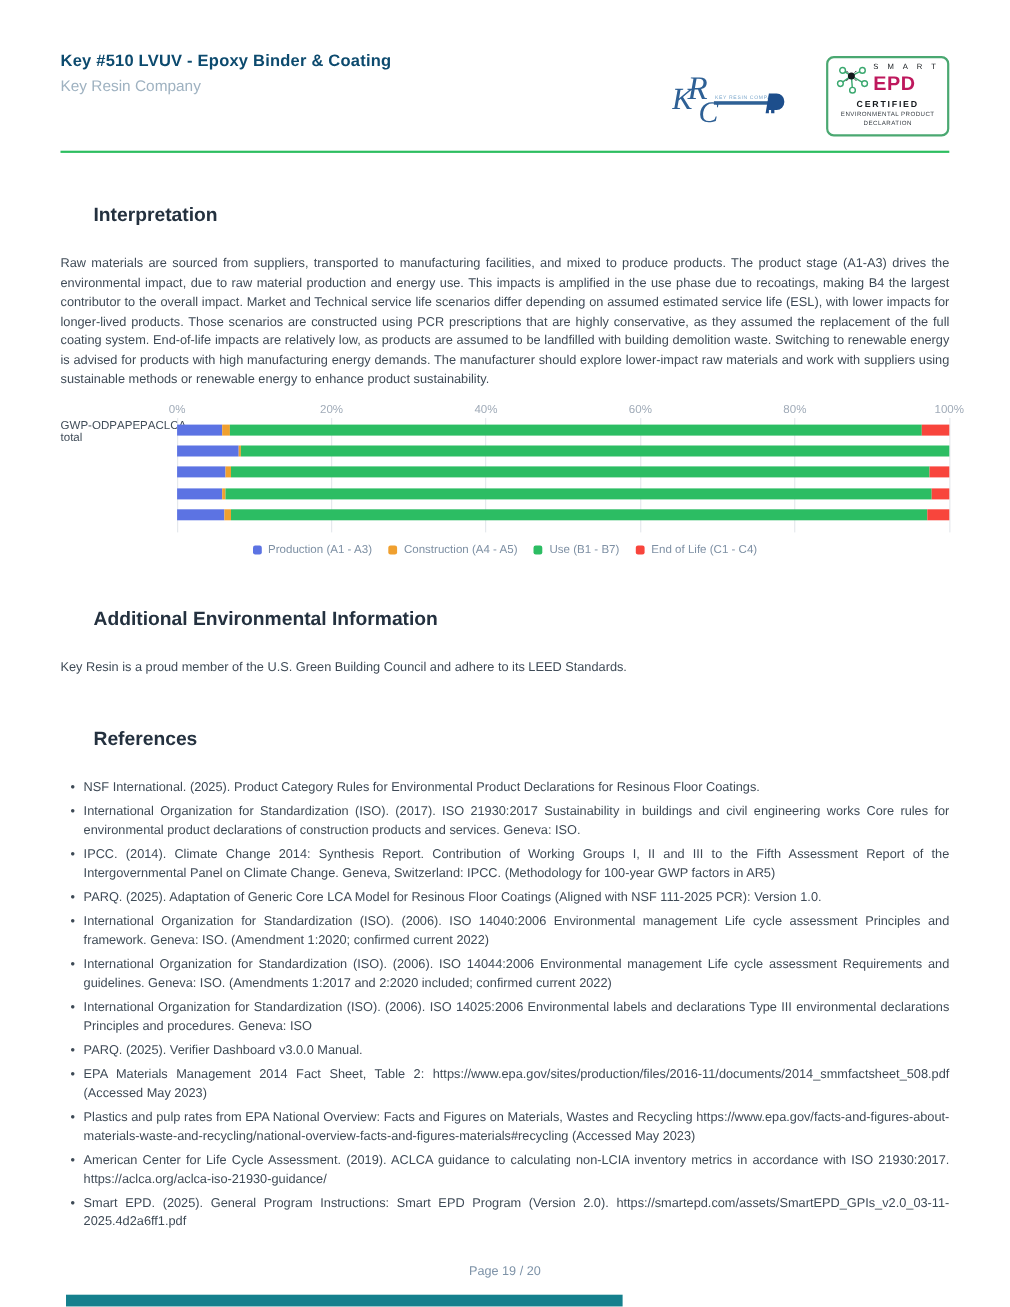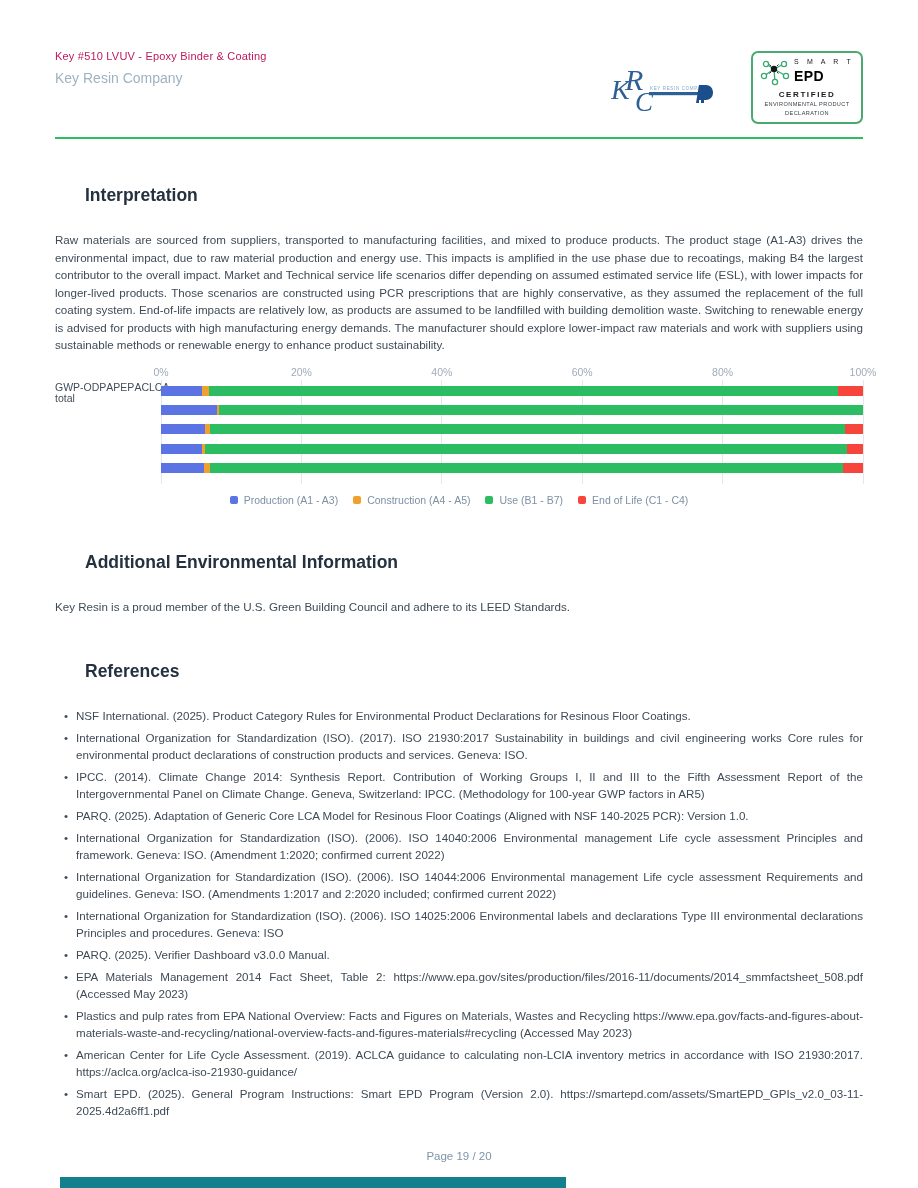--- a/index.html
+++ b/index.html
@@ -2,29 +2,29 @@
 <html><head>
 <meta charset="utf-8">
 <style>
   html,body{margin:0;padding:0;background:#ffffff;}
   .page{
     position:relative;width:918px;height:1188px;background:#ffffff;overflow:hidden;
     font-family:"Liberation Sans",sans-serif;color:#3e4a56;margin:0 auto;
   }
   
   .header{display:flex;justify-content:space-between;align-items:flex-start;padding:47px 55px 0 55px;}
-  .doc-title{font-size:11px;font-weight:normal;color:#be185d;letter-spacing:.2px;line-height:18px;}
+  .doc-title{font-size:15px;font-weight:bold;color:#0c4a6e;letter-spacing:.2px;line-height:18px;}
   .doc-subtitle{font-size:14px;color:#9fb2c1;margin-top:4px;line-height:18px;}
   .logos{display:flex;align-items:center;gap:36px;margin-top:4px;}
   
   .epd-badge{border:2px solid #4aa871;border-radius:7px;background:#fff;width:96px;padding:5px 6px 5px 6px;text-align:center;}
   .epd-top{display:flex;align-items:center;justify-content:center;gap:4px;}
   .epd-words{text-align:left;}
   .epd-smart{font-size:7px;letter-spacing:3.2px;color:#15191d;line-height:8px;}
-  .epd-epd{font-size:14px;font-weight:bold;color:#000000;line-height:21px;letter-spacing:.5px;}
+  .epd-epd{font-size:18px;font-weight:bold;color:#be185d;line-height:21px;letter-spacing:.5px;}
   .epd-certified{font-size:8px;font-weight:bold;letter-spacing:1.6px;color:#15191d;margin-top:3px;}
   .epd-sub{font-size:5.6px;color:#3a4047;letter-spacing:.4px;line-height:7px;margin-top:2px;}
   
   .divider{height:2px;background:#2dbe60;margin:13px 55px 0 55px;}
   
   .section-heading{font-size:17.5px;font-weight:bold;color:#24313f;margin:45px 55px 0 85px;line-height:22px;}
   .body-text{margin:25px 55px 0 55px;font-size:11.6px;line-height:17.5px;color:#3e4a56;text-align:justify;}
   
   .chart{position:relative;margin:12px 55px 0 55px;padding-left:106px;}
   .cat-labels{position:absolute;left:0;top:16px;width:106px;height:96px;display:flex;justify-content:space-around;}
@@ -189,21 +189,21 @@
   </div>
 
   <h2 class="section-heading">Additional Environmental Information</h2>
   <p class="body-text">Key Resin is a proud member of the U.S. Green Building Council and adhere to its LEED Standards.</p>
 
   <h2 class="section-heading">References</h2>
   <ul class="ref-list">
       <li class="ref-item">NSF International. (2025). Product Category Rules for Environmental Product Declarations for Resinous Floor Coatings.</li>
       <li class="ref-item">International Organization for Standardization (ISO). (2017). ISO 21930:2017  Sustainability in buildings and civil engineering works  Core rules for environmental product declarations of construction products and services. Geneva: ISO.</li>
       <li class="ref-item">IPCC. (2014). Climate Change 2014: Synthesis Report. Contribution of Working Groups I, II and III to the Fifth Assessment Report of the Intergovernmental Panel on Climate Change. Geneva, Switzerland: IPCC. (Methodology for 100-year GWP factors in AR5)</li>
-      <li class="ref-item">PARQ. (2025). Adaptation of Generic Core LCA Model for Resinous Floor Coatings (Aligned with NSF 140-2025 PCR): Version 1.0.</li>
+      <li class="ref-item">PARQ. (2025). Adaptation of Generic Core LCA Model for Resinous Floor Coatings (Aligned with NSF 111-2025 PCR): Version 1.0.</li>
       <li class="ref-item">International Organization for Standardization (ISO). (2006). ISO 14040:2006  Environmental management  Life cycle assessment  Principles and framework. Geneva: ISO. (Amendment 1:2020; confirmed current 2022)</li>
       <li class="ref-item">International Organization for Standardization (ISO). (2006). ISO 14044:2006  Environmental management  Life cycle assessment  Requirements and guidelines. Geneva: ISO. (Amendments 1:2017 and 2:2020 included; confirmed current 2022)</li>
       <li class="ref-item">International Organization for Standardization (ISO). (2006). ISO 14025:2006  Environmental labels and declarations  Type III environmental declarations  Principles and procedures. Geneva: ISO</li>
       <li class="ref-item">PARQ. (2025). Verifier Dashboard v3.0.0 Manual.</li>
       <li class="ref-item">EPA Materials Management 2014 Fact Sheet, Table 2: https://www.epa.gov/sites/production/files/2016-11/documents/2014_smmfactsheet_508.pdf (Accessed May 2023)</li>
       <li class="ref-item">Plastics and pulp rates from EPA National Overview: Facts and Figures on Materials, Wastes and Recycling https://www.epa.gov/facts-and-figures-about-materials-waste-and-recycling/national-overview-facts-and-figures-materials#recycling (Accessed May 2023)</li>
       <li class="ref-item">American Center for Life Cycle Assessment. (2019). ACLCA guidance to calculating non-LCIA inventory metrics in accordance with ISO 21930:2017. https://aclca.org/aclca-iso-21930-guidance/</li>
       <li class="ref-item">Smart EPD. (2025). General Program Instructions: Smart EPD Program (Version 2.0). https://smartepd.com/assets/SmartEPD_GPIs_v2.0_03-11-2025.4d2a6ff1.pdf</li>
     </ul>
 

